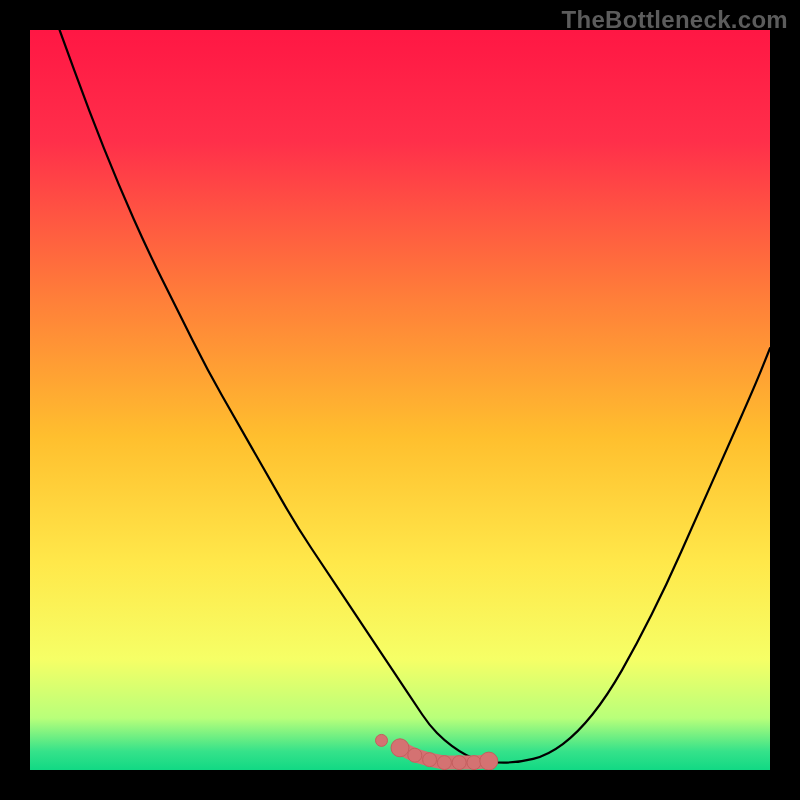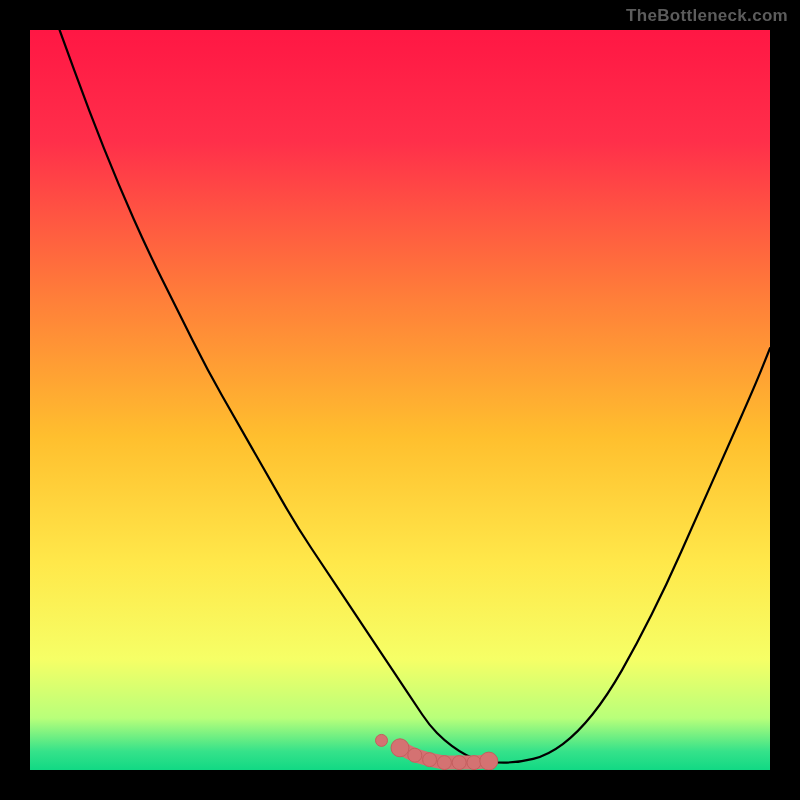--- a/index.html
+++ b/index.html
@@ -15,21 +15,21 @@
     position: relative;
     width: 800px;
     height: 800px;
     background: #000;
   }
   .watermark {
     position: absolute;
     top: 6px;
     right: 12px;
     color: #5c5c5c;
-    font-size: 17px;
+    font-size: 24px;
     font-weight: 600;
     letter-spacing: 0.3px;
     z-index: 10;
   }
   .plot {
     position: absolute;
     left: 30px;
     top: 30px;
     width: 740px;
     height: 740px;

